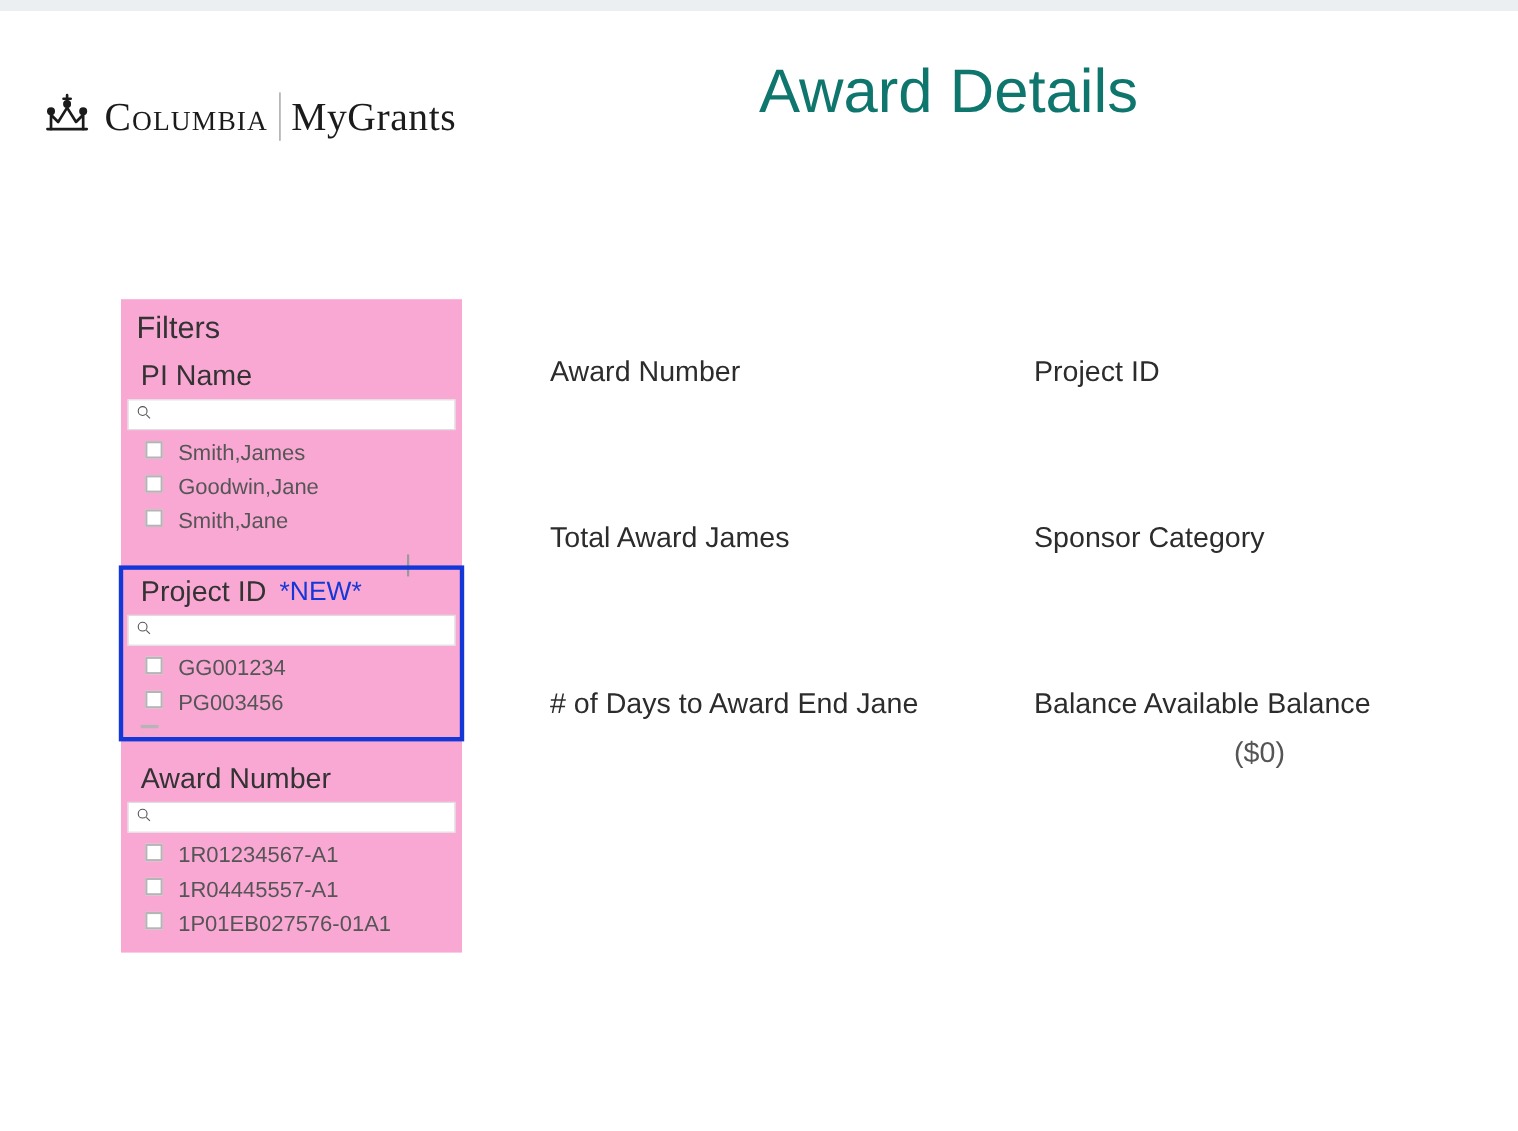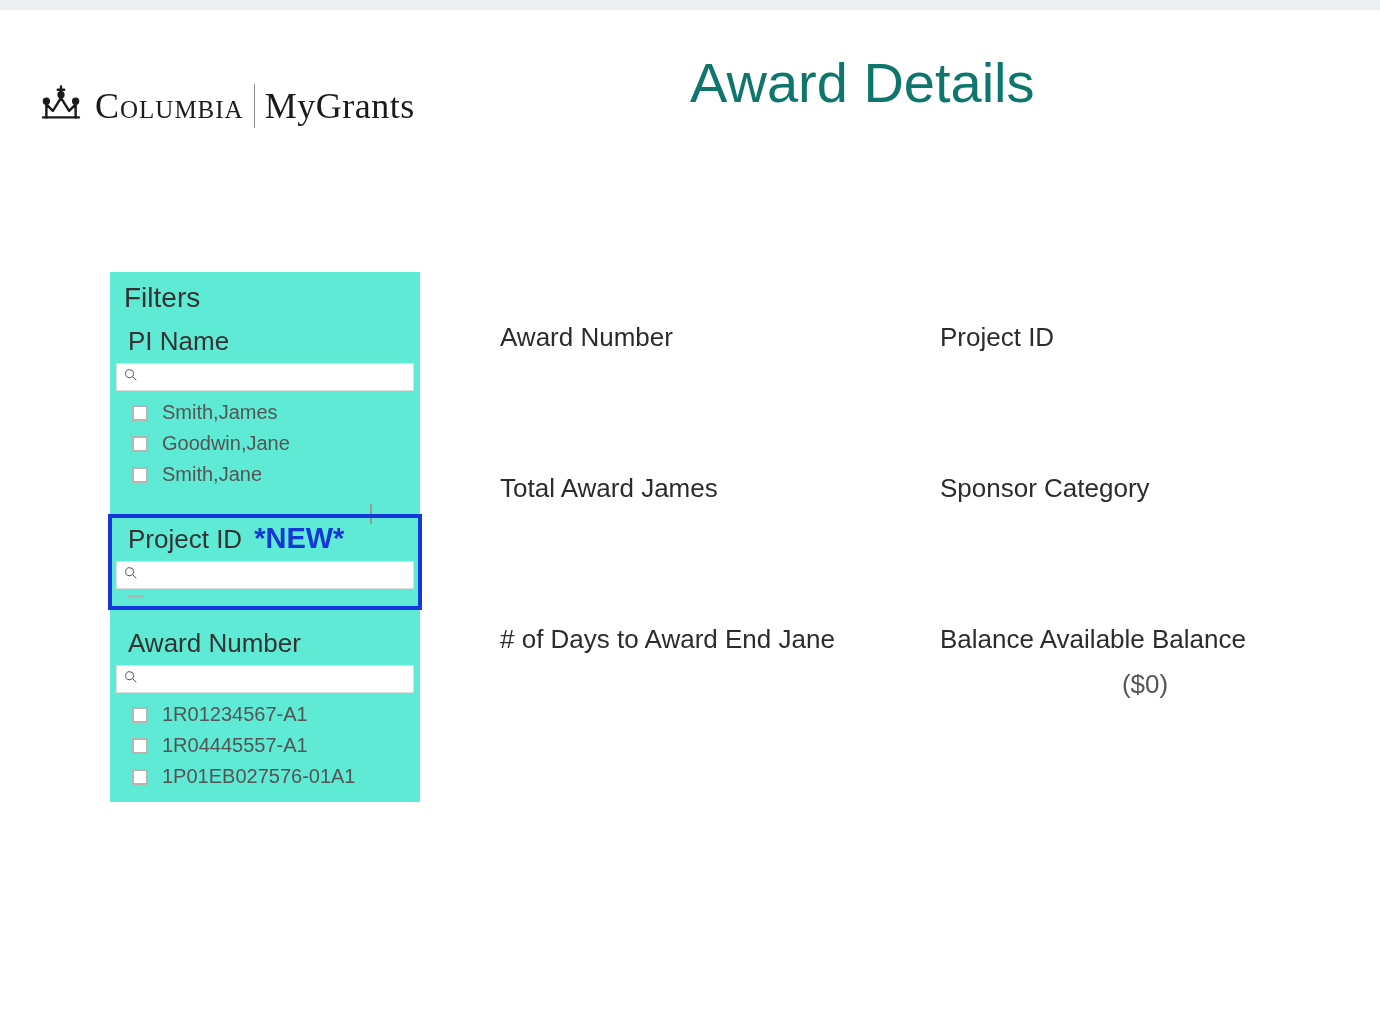--- a/index.html
+++ b/index.html
@@ -61,53 +61,53 @@
     color: #0f766e;
     margin-left: -40px;
   }
   .content {
     display: flex;
     padding: 140px 30px 0 110px;
     gap: 80px;
   }
   .filters-panel {
     width: 310px;
-    background: #5eead4;
+    background: #f9a8d4;
     position: relative;
   }
   .filters-title {
     font-size: 28px;
     color: #333;
     padding: 10px 14px 6px;
     font-weight: 400;
   }
   .filter-section {
     padding: 0 0 10px;
     position: relative;
   }
   .filter-section.highlighted {
     outline: 4px solid #1437d8;
     outline-offset: -2px;
     margin: 6px 0;
   }
   .filter-header {
     display: flex;
-    align-items: flex-end;
+    align-items: center;
     gap: 12px;
     padding: 6px 18px 2px;
   }
   .filter-label {
     font-size: 26px;
     color: #333;
     font-weight: 400;
   }
   .new-badge {
     color: #1437d8;
-    font-size: 29px;
-    font-weight: 700;
+    font-size: 24px;
+    font-weight: 400;
   }
   .search-row {
     background: #fff;
     margin: 4px 6px 6px;
     border: 1px solid #ddd;
     height: 28px;
     display: flex;
     align-items: center;
     padding: 0 6px;
   }
@@ -125,21 +125,21 @@
     font-size: 16px;
     background: transparent;
     margin-left: 4px;
   }
   .checklist {
     list-style: none;
     padding: 0 14px 0 18px;
   }
   .checklist li {
     display: flex;
-    align-items: center;
+    align-items: flex-start;
     gap: 14px;
     padding: 4px 4px;
   }
   .checkbox {
     width: 16px;
     height: 16px;
     border: 2px solid #b5b5b5;
     background: #fff;
     display: inline-block;
     flex-shrink: 0;
@@ -265,20 +265,30 @@
         </div>
         <div class="search-row">
           <span class="search-icon">
             <svg viewBox="0 0 24 24">
                 <circle cx="10" cy="10" r="6"></circle>
                 <line x1="15" y1="15" x2="20" y2="20"></line>
               </svg>
           </span>
           <input class="search-input" value="" style="">
         </div>
+        <ul class="checklist">
+          <li>
+              <span class="checkbox"></span>
+              <span class="check-label">GG001234</span>
+            </li>
+          <li>
+              <span class="checkbox"></span>
+              <span class="check-label">PG003456</span>
+            </li>
+        </ul>
         <div class="pg-dash"></div>
       </div>
 
       <div class="filter-section award-number-section">
         <div class="filter-header">
           <span class="filter-label">Award Number</span>
         </div>
         <div class="search-row">
           <span class="search-icon">
             <svg viewBox="0 0 24 24">

